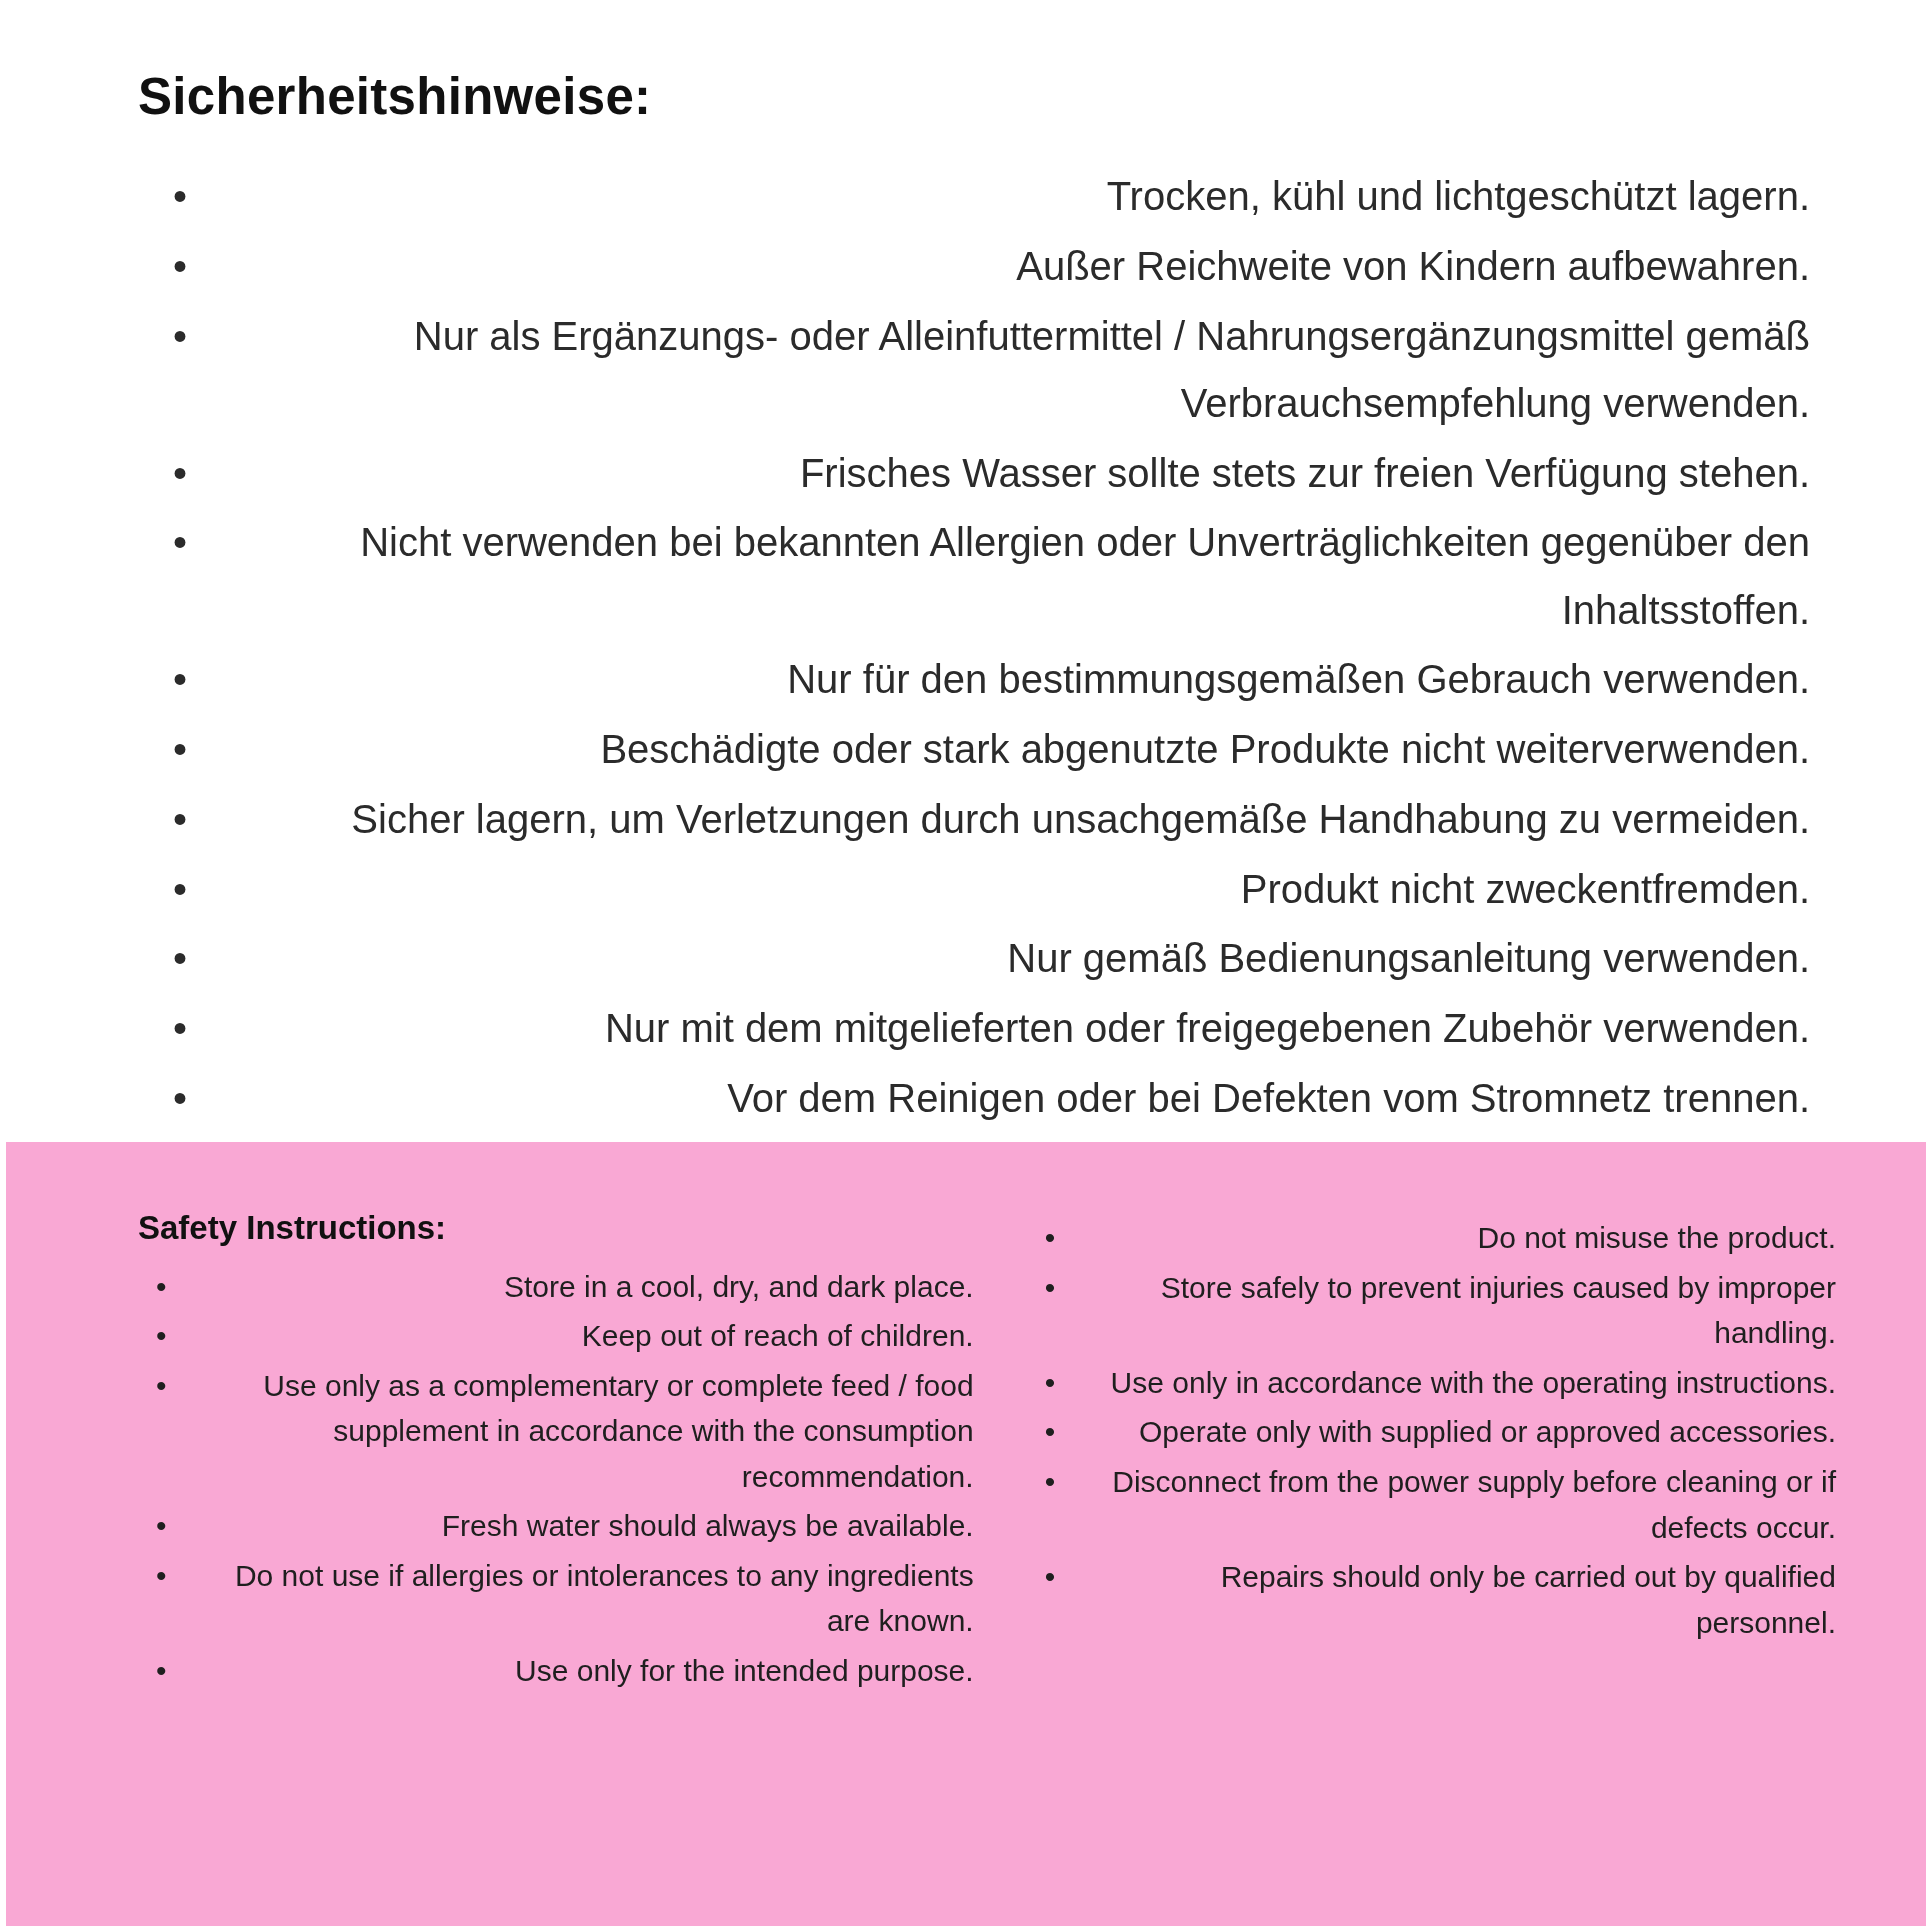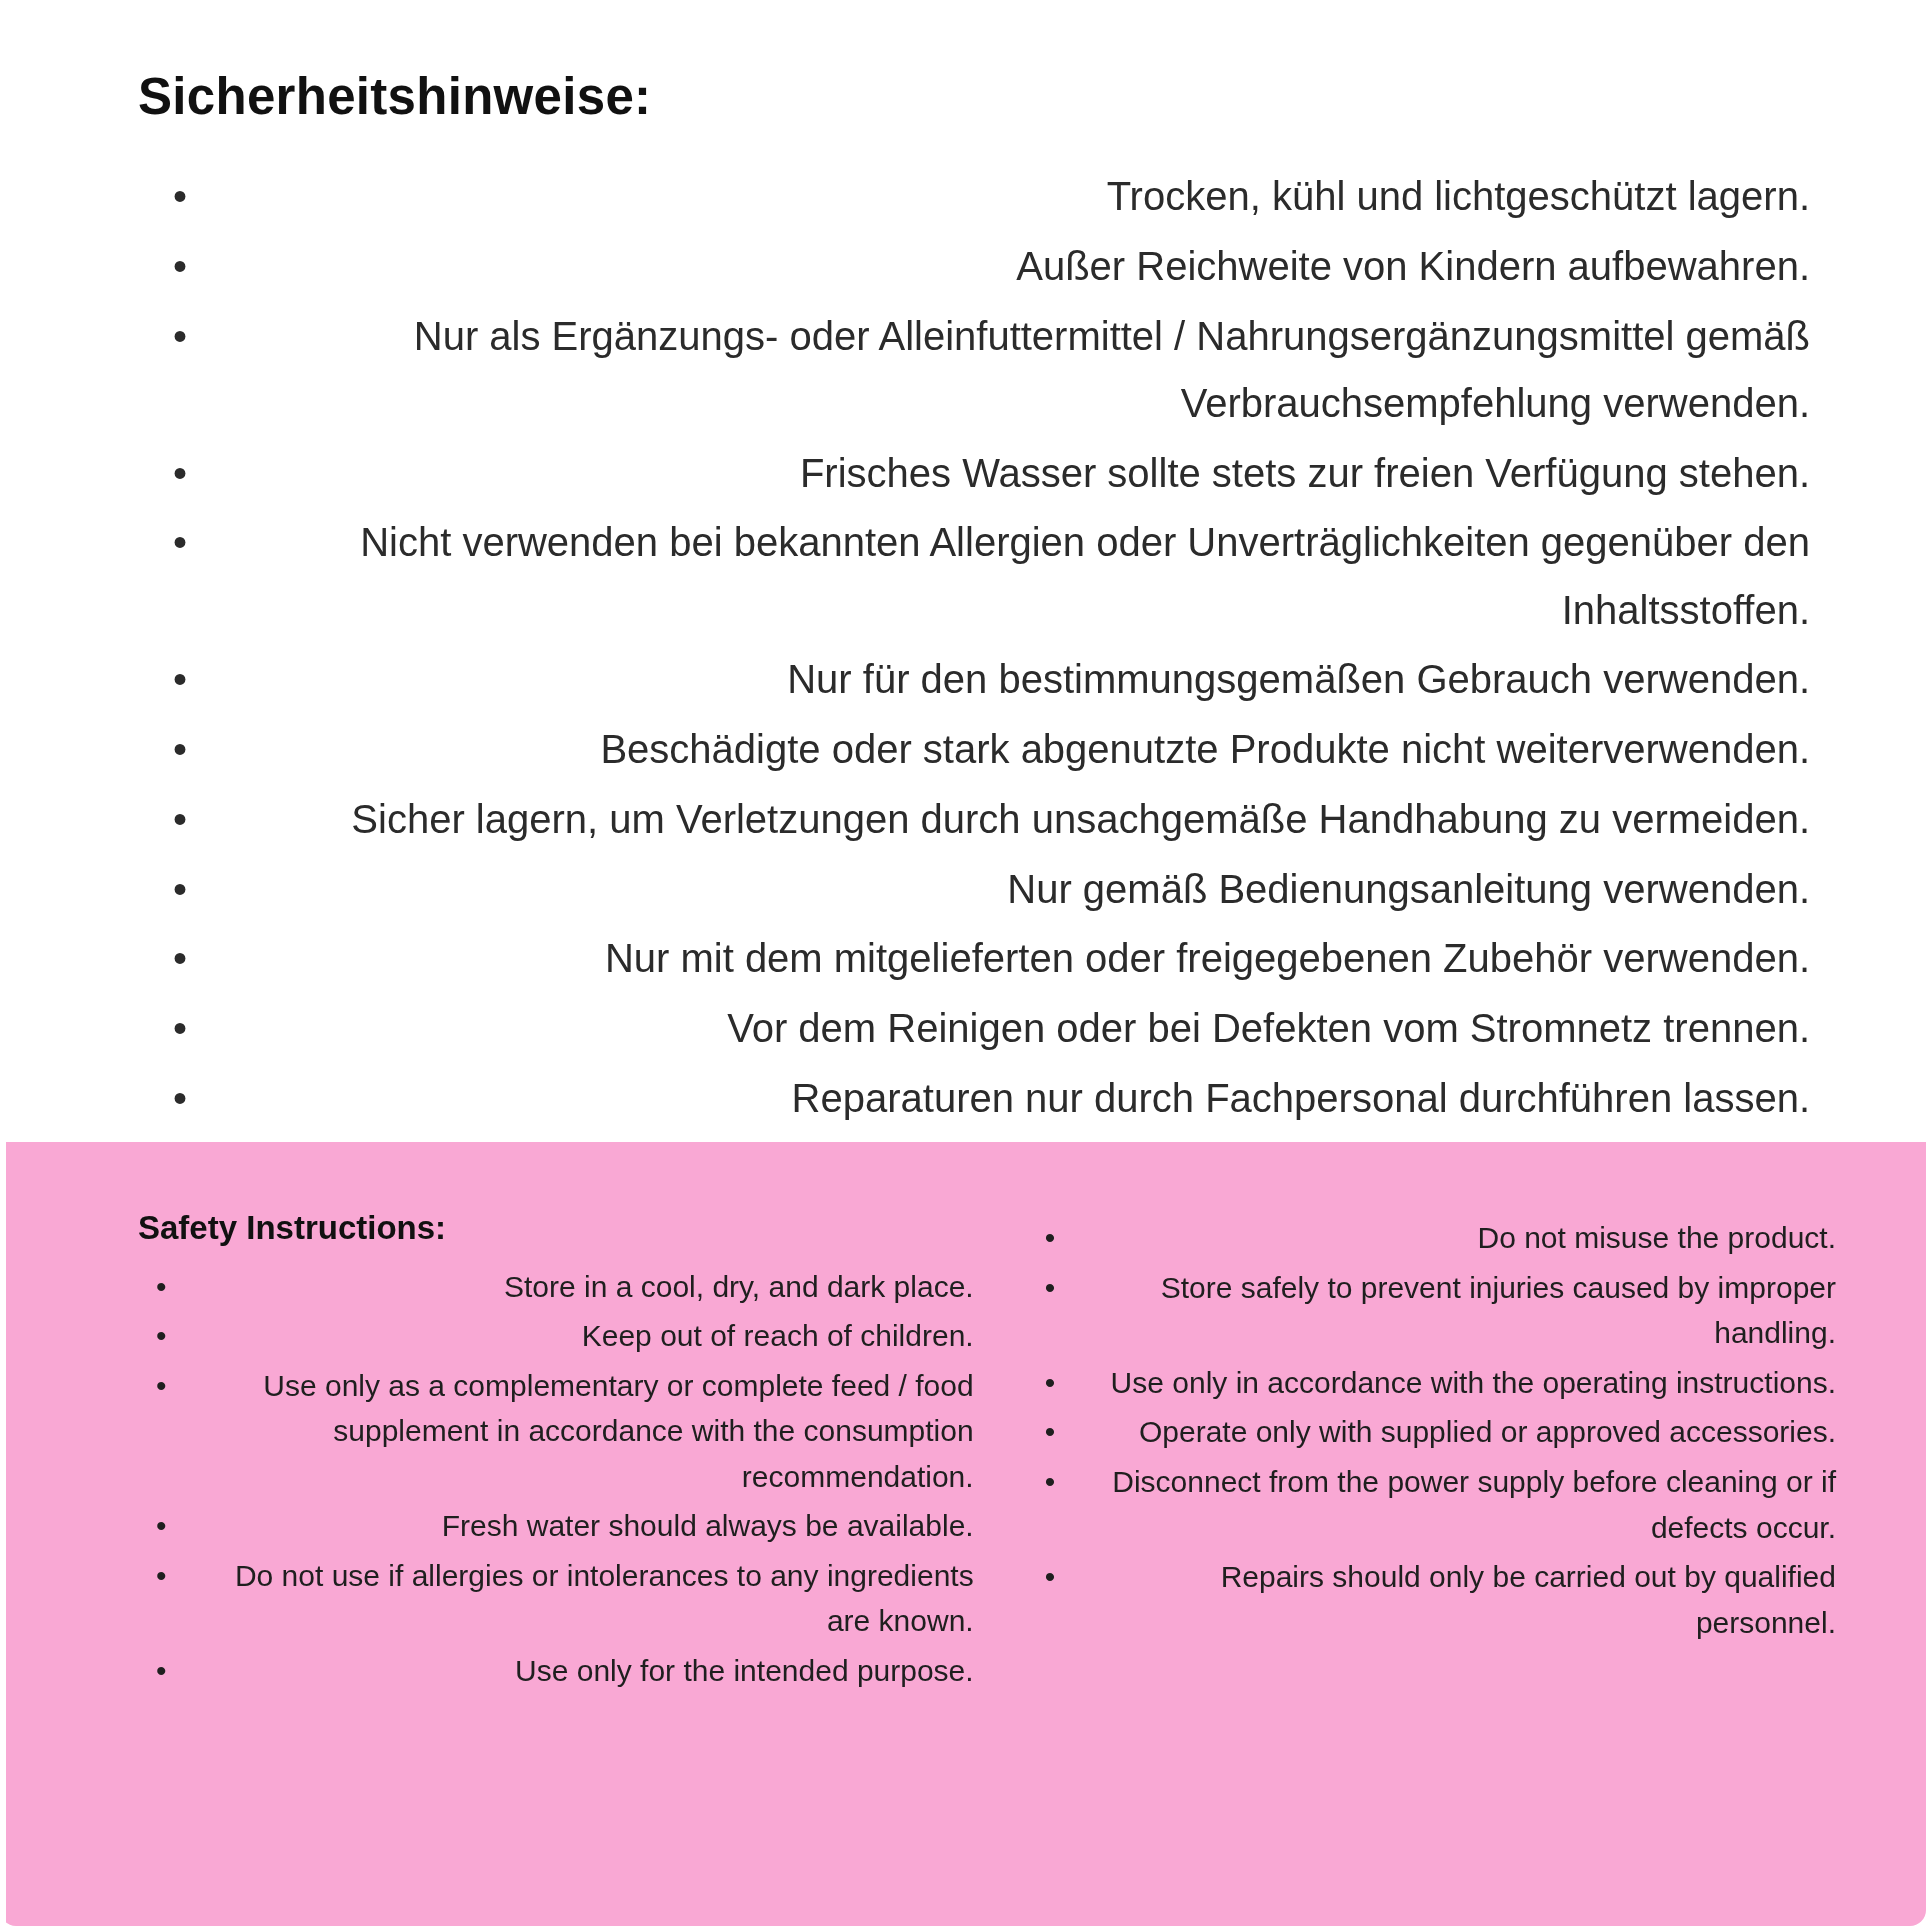--- a/index.html
+++ b/index.html
@@ -8,21 +8,20 @@
     height: 1926px;
     background: #ffffff;
     font-family: "Liberation Sans", "DejaVu Sans", sans-serif;
     color: #262626;
   }
   .page {
     position: relative;
     width: 1926px;
     height: 1926px;
     overflow: hidden;
-    border-radius: 16px;
   }
 
   
   .german-section {
     padding: 67px 116px 0 138px;
   }
   .german-heading {
     font-size: 51px;
     font-weight: 700;
     color: #111111;
@@ -98,20 +97,21 @@
     <h1 class="german-heading">Sicherheitshinweise:</h1>
     <ul class="bullet-list">
       <li>Trocken, kühl und lichtgeschützt lagern.</li>
       <li>Außer Reichweite von Kindern aufbewahren.</li>
       <li>Nur als Ergänzungs- oder Alleinfuttermittel / Nahrungsergänzungsmittel gemäß Verbrauchsempfehlung verwenden.</li>
       <li>Frisches Wasser sollte stets zur freien Verfügung stehen.</li>
       <li>Nicht verwenden bei bekannten Allergien oder Unverträglichkeiten gegenüber den Inhaltsstoffen.</li>
       <li>Nur für den bestimmungsgemäßen Gebrauch verwenden.</li>
       <li>Beschädigte oder stark abgenutzte Produkte nicht weiterverwenden.</li>
       <li>Sicher lagern, um Verletzungen durch unsachgemäße Handhabung zu vermeiden.</li>
+      <li>Produkt nicht zweckentfremden.</li>
       <li>Nur gemäß Bedienungsanleitung verwenden.</li>
       <li>Nur mit dem mitgelieferten oder freigegebenen Zubehör verwenden.</li>
       <li>Vor dem Reinigen oder bei Defekten vom Stromnetz trennen.</li>
       <li>Reparaturen nur durch Fachpersonal durchführen lassen.</li>
     </ul>
   </div>
 
   <div class="english-section">
     <div class="english-columns">
 

